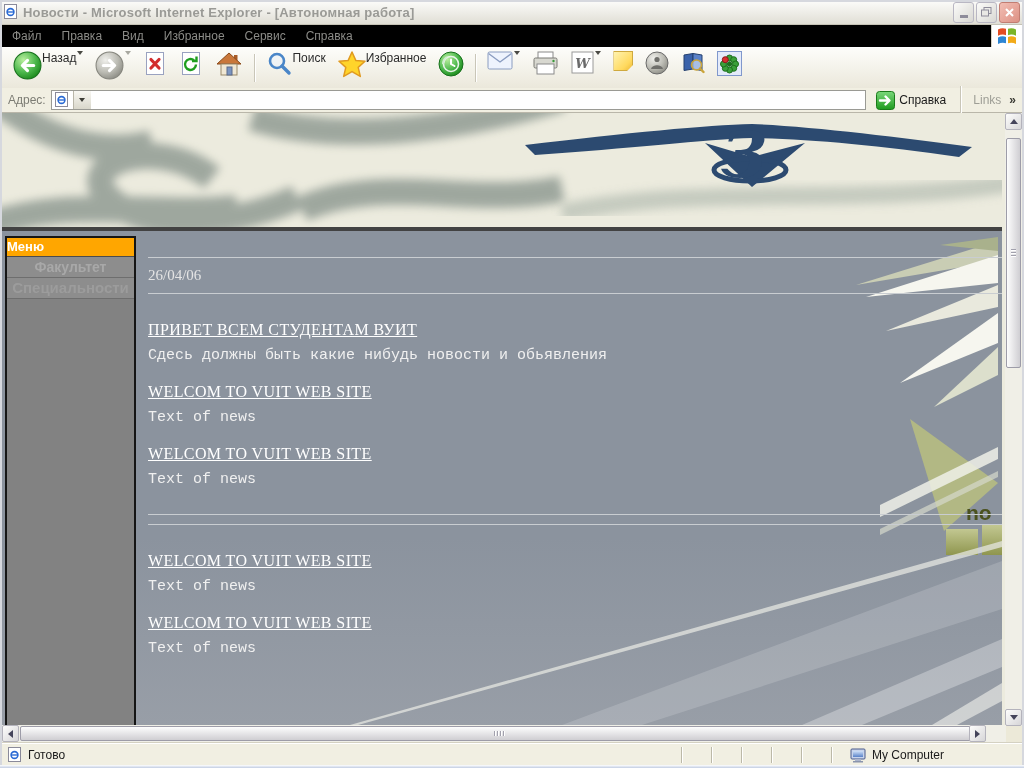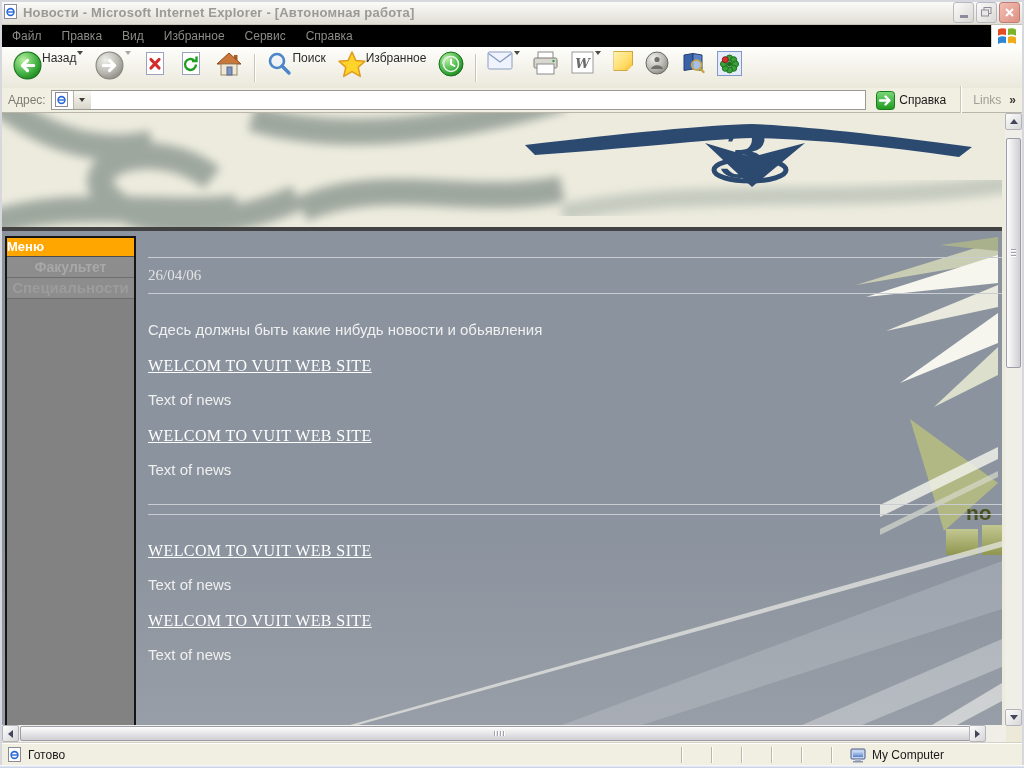--- a/index.html
+++ b/index.html
@@ -78,22 +78,22 @@
   .main{position:relative;margin-left:146px;padding-top:6px;z-index:2}
   .main h1{margin:6px 0 0;font-size:30px;font-weight:bold;color:#f3f3f3;letter-spacing:.5px}
   .hr{height:1px;background:#c9cdd1;margin-top:20px}
   .hr.tight{margin-top:9px}
   .date{margin-top:9px;font-family:"Liberation Serif","DejaVu Serif",serif;
     font-size:15px;color:#e4e4e4}
   .news{margin-top:26px}
   .nitem{margin-bottom:16px}
   .nlink{display:inline-block;font-family:"Liberation Serif","DejaVu Serif",serif;
     font-size:16px;color:#fff;text-decoration:underline;letter-spacing:.4px;line-height:20px}
-  .ntext{font-family:Liberation Sans, sans-serif;font-size:15px;
-    color:#f0f0f0;line-height:20px;margin-top:14px}
+  .ntext{font-family:Liberation Mono, monospace;font-size:15px;
+    color:#f0f0f0;line-height:20px;margin-top:6px}
 
   
   .dec{position:absolute;pointer-events:none;z-index:1}
   .decnote{position:absolute;right:-8px;top:270px;width:44px;font-size:21px;font-weight:bold;
     color:#4b521f;z-index:1;letter-spacing:0}
   .sq{position:absolute;background:linear-gradient(#c2c791,#8f964f);z-index:1}
   .sq1{right:24px;width:32px;height:26px;top:298px}
   .sq2{right:-10px;width:30px;height:30px;top:294px}
 
   
@@ -393,20 +393,21 @@
         <div class="sb-item big">Специальности</div>
       </div>
 
       <div class="main">
         <div class="hr"></div>
         <div class="date">26/04/06</div>
         <div class="hr tight"></div>
 
         <div class="news">
           <div class="nitem">
+            <a class="nlink">ПРИВЕТ ВСЕМ СТУДЕНТАМ ВУИТ</a>
             <div class="ntext">Сдесь должны быть какие нибудь новости и обьявления</div>
           </div>
           <div class="nitem">
             <a class="nlink">WELCOM TO VUIT WEB SITE</a>
             <div class="ntext">Text of news</div>
           </div>
           <div class="nitem">
             <a class="nlink">WELCOM TO VUIT WEB SITE</a>
             <div class="ntext">Text of news</div>
           </div>

